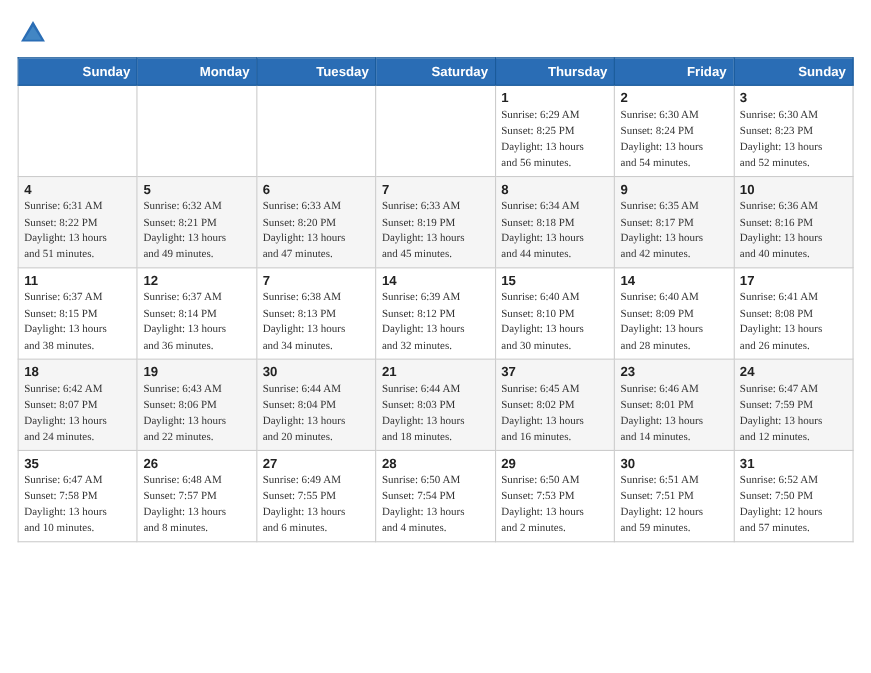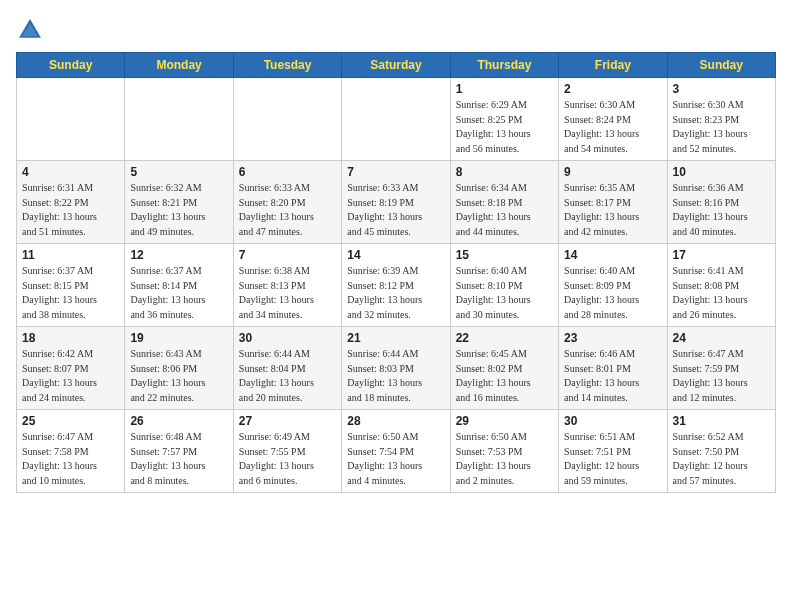--- a/index.html
+++ b/index.html
@@ -47,22 +47,22 @@
       font-weight: normal;
       color: #333;
     }
     .calendar {
       width: 100%;
       border-collapse: collapse;
       font-size: 11px;
     }
     .calendar thead tr th {
       background: #2a6db5;
-      color: #fde047;
-      text-align: center;
+      color: #ffffff;
+      text-align: right;
       padding: 5px 6px;
       font-size: 12px;
       font-weight: bold;
       border: 1px solid #1a5a9a;
     }
     .calendar tbody tr td {
       border: 1px solid #ccc;
       vertical-align: top;
       padding: 4px 5px;
       min-height: 80px;
@@ -211,35 +211,35 @@
         </td>
         <td>
           <span class="day-num">30</span>
           <div class="day-info">Sunrise: 6:44 AM<br>Sunset: 8:04 PM<br>Daylight: 13 hours<br>and 20 minutes.</div>
         </td>
         <td>
           <span class="day-num">21</span>
           <div class="day-info">Sunrise: 6:44 AM<br>Sunset: 8:03 PM<br>Daylight: 13 hours<br>and 18 minutes.</div>
         </td>
         <td>
-          <span class="day-num">22</span>
+          <span class="day-num">37</span>
           <div class="day-info">Sunrise: 6:45 AM<br>Sunset: 8:02 PM<br>Daylight: 13 hours<br>and 16 minutes.</div>
         </td>
         <td>
           <span class="day-num">23</span>
           <div class="day-info">Sunrise: 6:46 AM<br>Sunset: 8:01 PM<br>Daylight: 13 hours<br>and 14 minutes.</div>
         </td>
         <td>
           <span class="day-num">24</span>
           <div class="day-info">Sunrise: 6:47 AM<br>Sunset: 7:59 PM<br>Daylight: 13 hours<br>and 12 minutes.</div>
         </td>
       </tr>
       <tr>
         <td>
-          <span class="day-num">25</span>
+          <span class="day-num">35</span>
           <div class="day-info">Sunrise: 6:47 AM<br>Sunset: 7:58 PM<br>Daylight: 13 hours<br>and 10 minutes.</div>
         </td>
         <td>
           <span class="day-num">26</span>
           <div class="day-info">Sunrise: 6:48 AM<br>Sunset: 7:57 PM<br>Daylight: 13 hours<br>and 8 minutes.</div>
         </td>
         <td>
           <span class="day-num">27</span>
           <div class="day-info">Sunrise: 6:49 AM<br>Sunset: 7:55 PM<br>Daylight: 13 hours<br>and 6 minutes.</div>
         </td>

